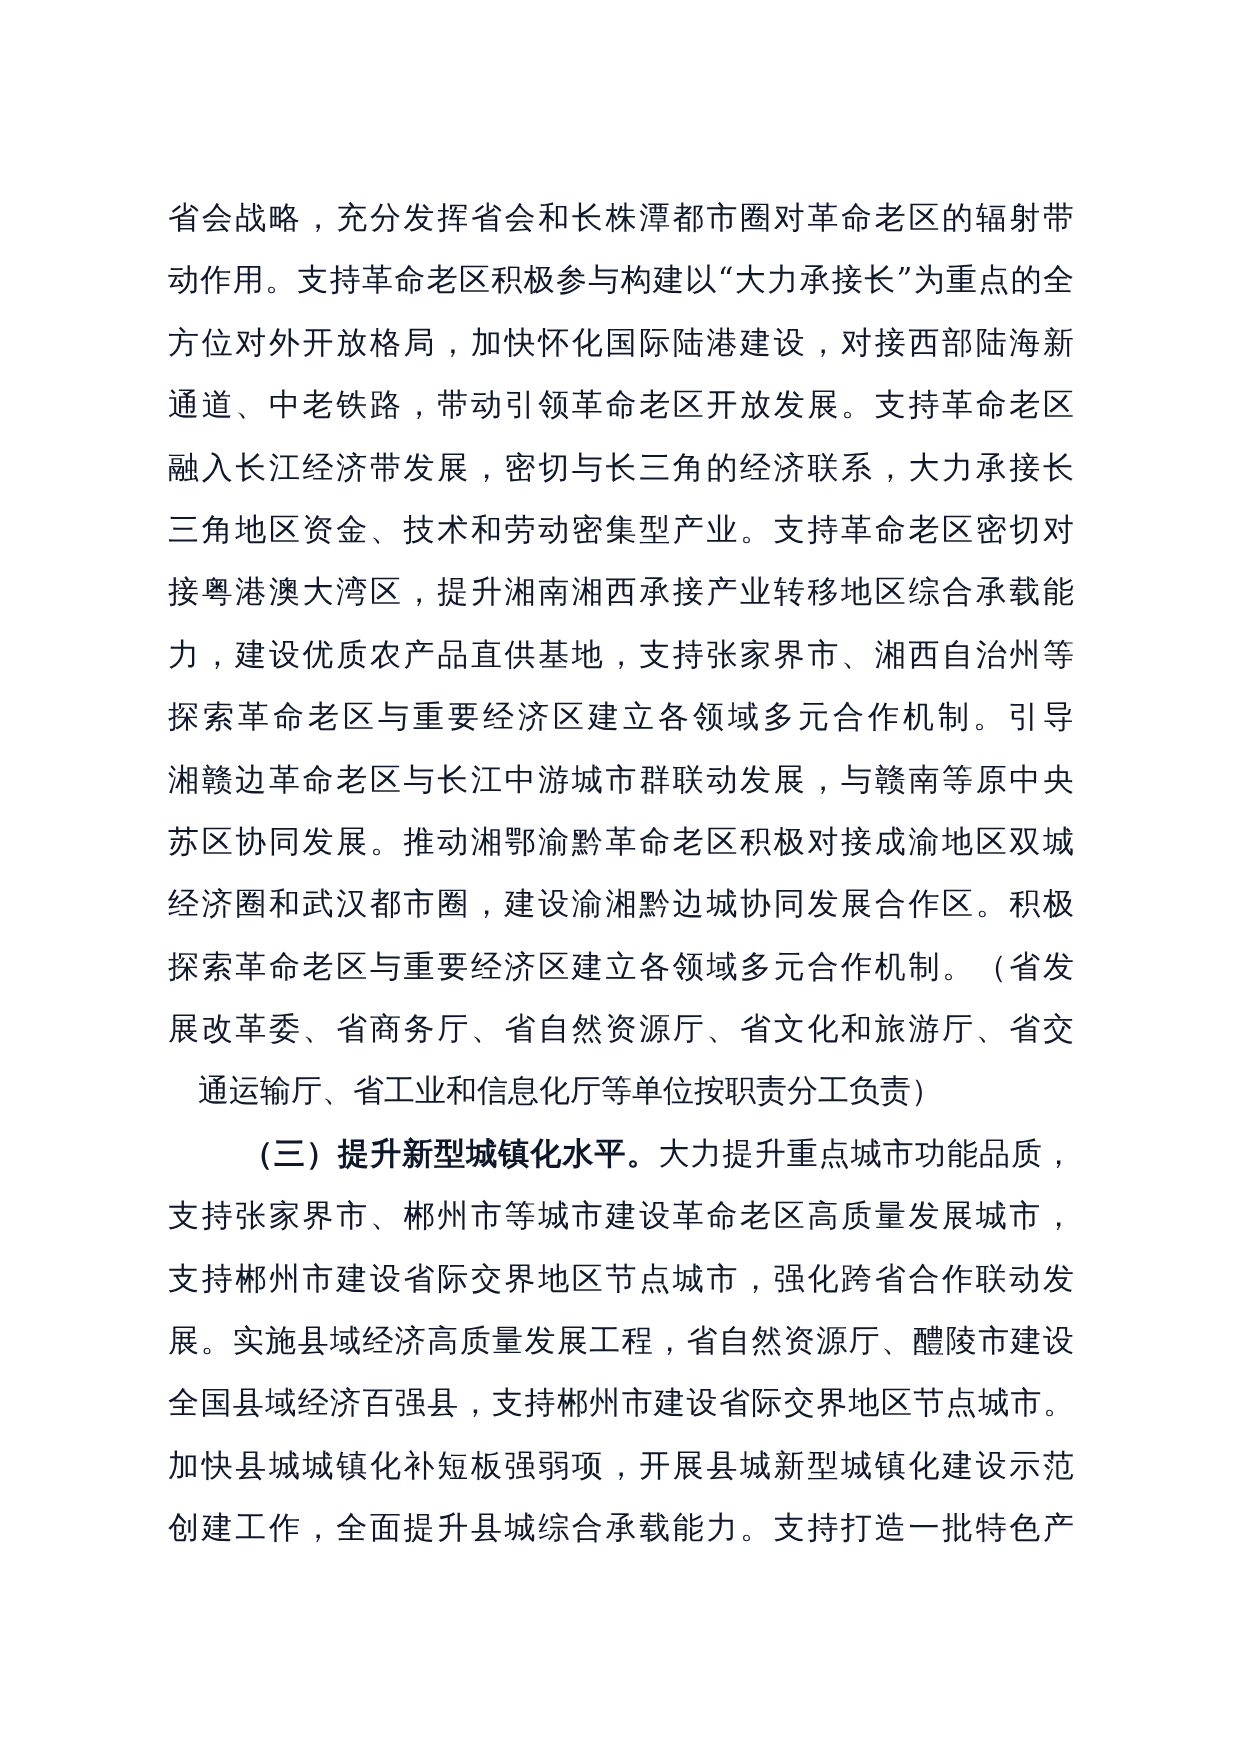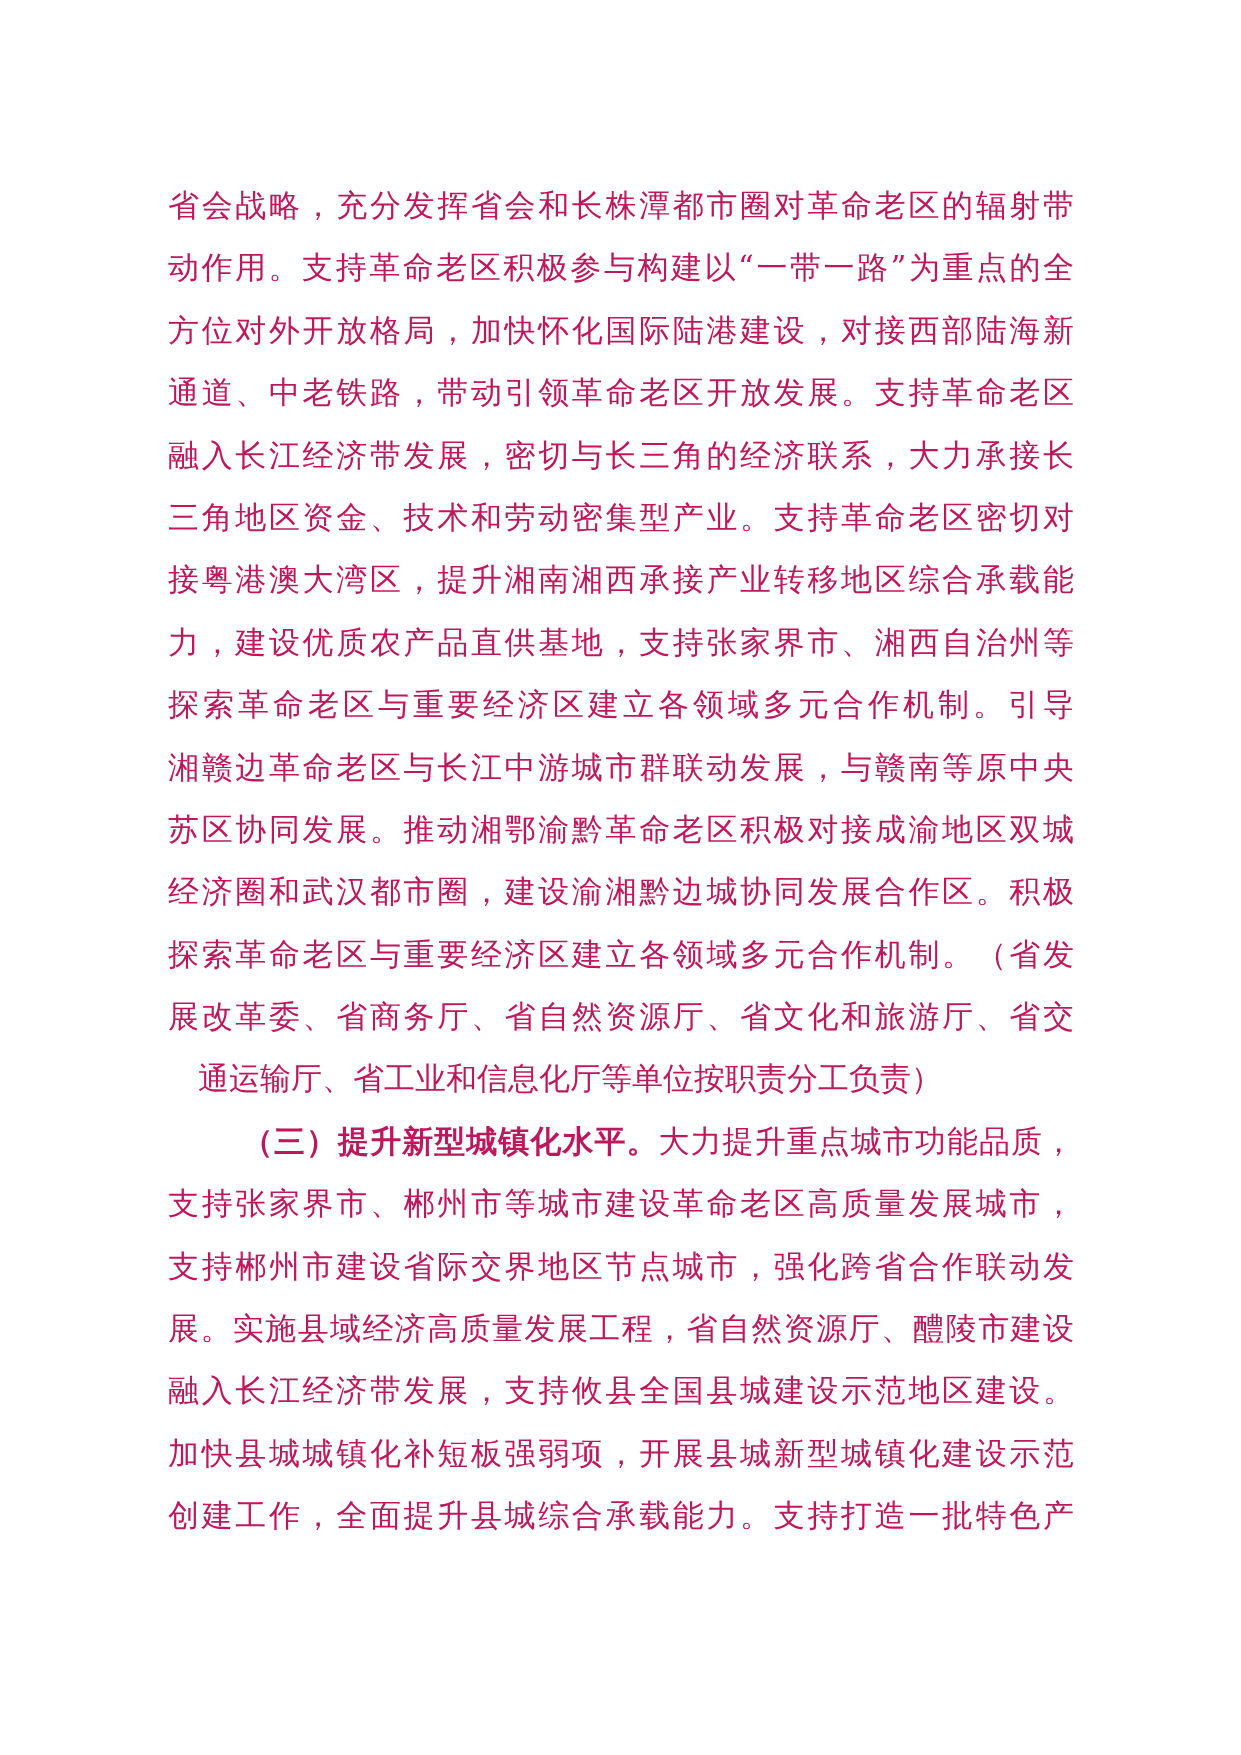--- a/index.html
+++ b/index.html
@@ -1,61 +1,61 @@
 <!DOCTYPE html>
 <html><head>
 <meta charset="utf-8">
 <style>
   html, body { margin: 0; padding: 0; background: #ffffff; }
   body { width: 1241px; height: 1755px; position: relative; overflow: hidden; }
   .page {
     position: absolute;
     left: 168px;
-    top: 174px;
+    top: 186px;
     width: 906px;
     font-family: "DejaVu Serif", "Liberation Serif", serif;
     font-size: 31px;
-    color: #be185d;
+    color: #0f172a;
   }
   .line {
     height: 62.4px;
     line-height: 62.4px;
     white-space: nowrap;
     text-align: justify;
     text-align-last: justify;
     overflow: visible;
   }
   .line.last { text-align-last: left; margin-left: 30px; }
   .line.indent { padding-left: 64px; }
   .bold { font-weight: bold; margin-left: 10px; }
 </style>
 </head>
 <body>
 
 <div class="page">
   <div class="paragraph">
     <div class="line">省会战略，充分发挥省会和长株潭都市圈对革命老区的辐射带</div>
-    <div class="line">动作用。支持革命老区积极参与构建以“一带一路”为重点的全</div>
+    <div class="line">动作用。支持革命老区积极参与构建以“大力承接长”为重点的全</div>
     <div class="line">方位对外开放格局，加快怀化国际陆港建设，对接西部陆海新</div>
     <div class="line">通道、中老铁路，带动引领革命老区开放发展。支持革命老区</div>
     <div class="line">融入长江经济带发展，密切与长三角的经济联系，大力承接长</div>
     <div class="line">三角地区资金、技术和劳动密集型产业。支持革命老区密切对</div>
     <div class="line">接粤港澳大湾区，提升湘南湘西承接产业转移地区综合承载能</div>
     <div class="line">力，建设优质农产品直供基地，支持张家界市、湘西自治州等</div>
     <div class="line">探索革命老区与重要经济区建立各领域多元合作机制。引导</div>
     <div class="line">湘赣边革命老区与长江中游城市群联动发展，与赣南等原中央</div>
     <div class="line">苏区协同发展。推动湘鄂渝黔革命老区积极对接成渝地区双城</div>
     <div class="line">经济圈和武汉都市圈，建设渝湘黔边城协同发展合作区。积极</div>
     <div class="line">探索革命老区与重要经济区建立各领域多元合作机制。（省发</div>
     <div class="line">展改革委、省商务厅、省自然资源厅、省文化和旅游厅、省交</div>
     <div class="line last">通运输厅、省工业和信息化厅等单位按职责分工负责）</div>
   </div>
 
   <div class="paragraph">
     <div class="line indent"><span class="bold">（三）提升新型城镇化水平。</span><span>大力提升重点城市功能品质，</span></div>
     <div class="line">支持张家界市、郴州市等城市建设革命老区高质量发展城市，</div>
     <div class="line">支持郴州市建设省际交界地区节点城市，强化跨省合作联动发</div>
     <div class="line">展。实施县域经济高质量发展工程，省自然资源厅、醴陵市建设</div>
-    <div class="line">融入长江经济带发展，支持攸县全国县城建设示范地区建设。</div>
+    <div class="line">全国县域经济百强县，支持郴州市建设省际交界地区节点城市。</div>
     <div class="line">加快县城城镇化补短板强弱项，开展县城新型城镇化建设示范</div>
     <div class="line">创建工作，全面提升县城综合承载能力。支持打造一批特色产</div>
   </div>
 </div>
 
 </body></html>

